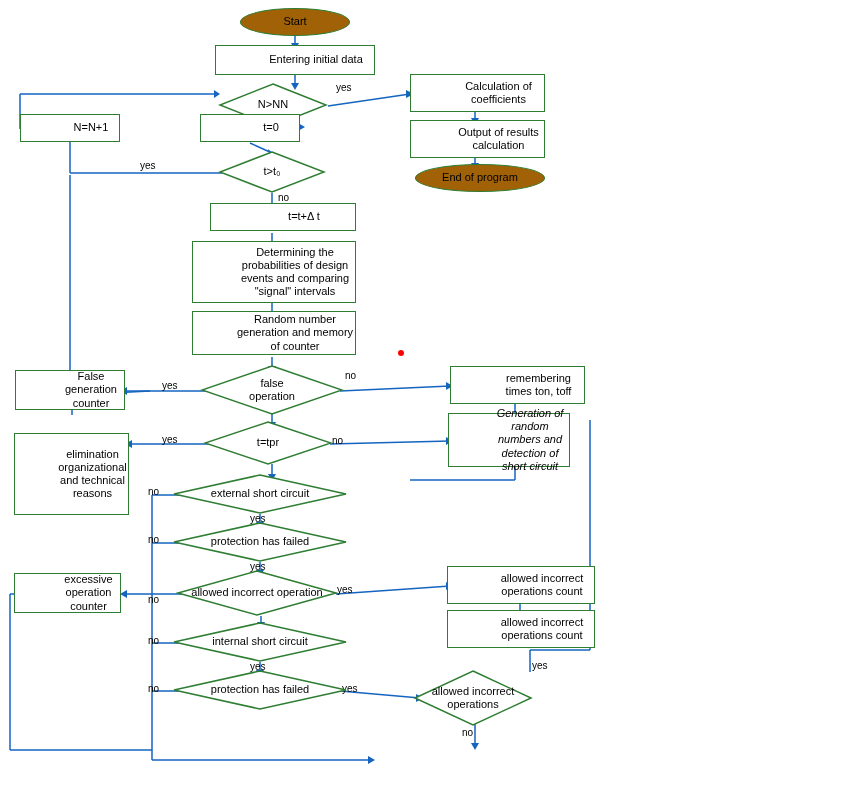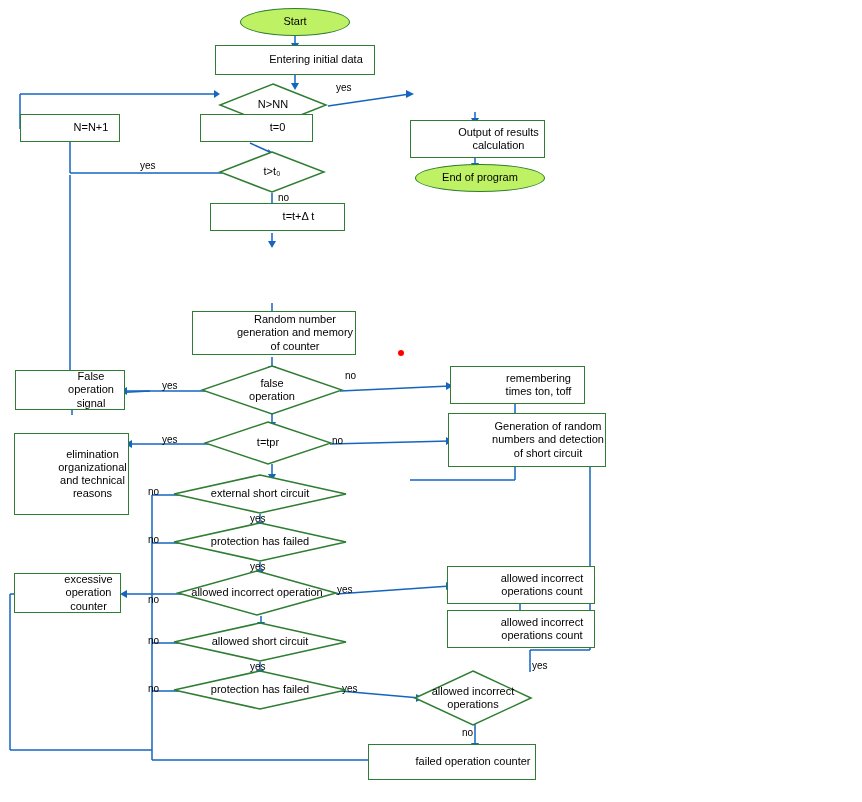--- a/index.html
+++ b/index.html
@@ -27,21 +27,21 @@
       text-align: center;
       line-height: 1.2;
     }
     .rect {
       border: 1.5px solid #2e7d32;
       background: #fff;
       padding-left: 42px;
     }
     .ellipse {
       border: 1.5px solid #2e7d32;
-      background: #bef264;
+      background: #a16207;
       border-radius: 50%;
     }
     .diamond {
       background: transparent;
     }
     .diamond-inner {
       width: 100%;
       height: 100%;
       position: relative;
       display: flex;
@@ -247,86 +247,92 @@
 
   <div class="node diamond" style="left:218px;top:82px;width:110px;height:46px;">
     <div class="diamond-inner">
       <svg viewBox="0 0 110 46" preserveAspectRatio="none">
         <polygon points="55,2 108,23 55,44 2,23" stroke="#2e7d32" stroke-width="1.5" fill="white"></polygon>
       </svg>
       <span class="diamond-text">N&gt;NN</span>
     </div>
   </div>
 
+  <div class="node rect" style="left:410px;top:74px;width:135px;height:38px;">
+    <span>Calculation of coefficients</span>
+  </div>
 
   <div class="node rect" style="left:410px;top:120px;width:135px;height:38px;">
     <span>Output of results calculation</span>
   </div>
 
   <div class="node ellipse" style="left:415px;top:164px;width:130px;height:28px;">
     <span>End of program</span>
   </div>
 
   <div class="node rect" style="left:20px;top:114px;width:100px;height:28px;">
     <span>N=N+1</span>
   </div>
 
-  <div class="node rect" style="left:200px;top:114px;width:113px;height:28px;">
+  <div class="node rect" style="left:200px;top:114px;width:100px;height:28px;">
     <span>t=0</span>
   </div>
 
   <div class="node diamond" style="left:218px;top:150px;width:108px;height:44px;align-items:center;">
     <div class="diamond-inner">
       <svg viewBox="0 0 108 44" preserveAspectRatio="none">
         <polygon points="54,2 106,22 54,42 2,22" stroke="#2e7d32" stroke-width="1.5" fill="white"></polygon>
       </svg>
       <span class="diamond-text">t&gt;t₀</span>
     </div>
   </div>
 
-  <div class="node rect" style="left:210px;top:203px;width:135px;height:28px;text-align:right;">
+  <div class="node rect" style="left:210px;top:203px;width:146px;height:28px;text-align:right;">
     <span>t=t+Δ t</span>
   </div>
 
+  <div class="node rect" style="left:192px;top:241px;width:164px;height:62px;">
+    <span>Determining the probabilities of design events and comparing "signal" intervals</span>
+  </div>
 
   <div class="node rect" style="left:192px;top:311px;width:164px;height:44px;">
     <span>Random number generation and memory of counter</span>
   </div>
 
   <div class="node diamond" style="left:200px;top:364px;width:144px;height:52px;">
     <div class="diamond-inner">
       <svg viewBox="0 0 144 52" preserveAspectRatio="none">
         <polygon points="72,2 142,26 72,50 2,26" stroke="#2e7d32" stroke-width="1.5" fill="white"></polygon>
       </svg>
       <span class="diamond-text">false<br>operation</span>
     </div>
   </div>
 
   <div class="node rect" style="left:15px;top:370px;width:110px;height:40px;">
-    <span>False operation signal</span>
+    <span>False generation counter</span>
   </div>
 
   <div class="node diamond" style="left:203px;top:420px;width:130px;height:46px;">
     <div class="diamond-inner">
       <svg viewBox="0 0 130 46" preserveAspectRatio="none">
         <polygon points="65,2 128,23 65,44 2,23" stroke="#2e7d32" stroke-width="1.5" fill="white"></polygon>
       </svg>
       <span class="diamond-text">t=tpr</span>
     </div>
   </div>
 
   <div class="node rect" style="left:450px;top:366px;width:135px;height:38px;">
     <span>remembering times ton, toff</span>
   </div>
 
   <div class="node rect" style="left:14px;top:413px;width:115px;height:82px;margin-top:20px;">
     <span>elimination organizational and technical reasons</span>
   </div>
 
-  <div class="node rect" style="left:448px;top:413px;width:158px;height:54px;">
+  <div class="node rect" style="left:448px;top:413px;width:122px;height:54px;font-style:italic;">
     <span>Generation of random numbers and detection of short circuit</span>
   </div>
 
   <div class="node diamond" style="left:172px;top:473px;width:176px;height:42px;">
     <div class="diamond-inner">
       <svg viewBox="0 0 176 42" preserveAspectRatio="none">
         <polygon points="88,2 174,21 88,40 2,21" stroke="#2e7d32" stroke-width="1.5" fill="white"></polygon>
       </svg>
       <span class="diamond-text">external short circuit</span>
     </div>
@@ -360,21 +366,21 @@
 
   <div class="node rect" style="left:14px;top:573px;width:107px;height:40px;">
     <span>excessive operation counter</span>
   </div>
 
   <div class="node diamond" style="left:172px;top:621px;width:176px;height:42px;">
     <div class="diamond-inner">
       <svg viewBox="0 0 176 42" preserveAspectRatio="none">
         <polygon points="88,2 174,21 88,40 2,21" stroke="#2e7d32" stroke-width="1.5" fill="white"></polygon>
       </svg>
-      <span class="diamond-text">allowed short circuit</span>
+      <span class="diamond-text">internal short circuit</span>
     </div>
   </div>
 
   <div class="node diamond" style="left:172px;top:669px;width:176px;height:42px;">
     <div class="diamond-inner">
       <svg viewBox="0 0 176 42" preserveAspectRatio="none">
         <polygon points="88,2 174,21 88,40 2,21" stroke="#2e7d32" stroke-width="1.5" fill="white"></polygon>
       </svg>
       <span class="diamond-text">protection has failed</span>
     </div>
@@ -382,17 +388,14 @@
 
   <div class="node diamond" style="left:413px;top:669px;width:120px;height:58px;">
     <div class="diamond-inner">
       <svg viewBox="0 0 120 58" preserveAspectRatio="none">
         <polygon points="60,2 118,29 60,56 2,29" stroke="#2e7d32" stroke-width="1.5" fill="white"></polygon>
       </svg>
       <span class="diamond-text">allowed incorrect operations</span>
     </div>
   </div>
 
-  <div class="node rect" style="left:368px;top:744px;width:168px;height:36px;">
-    <span>failed operation counter</span>
-  </div>
 
 </div>
 
 </body></html>

